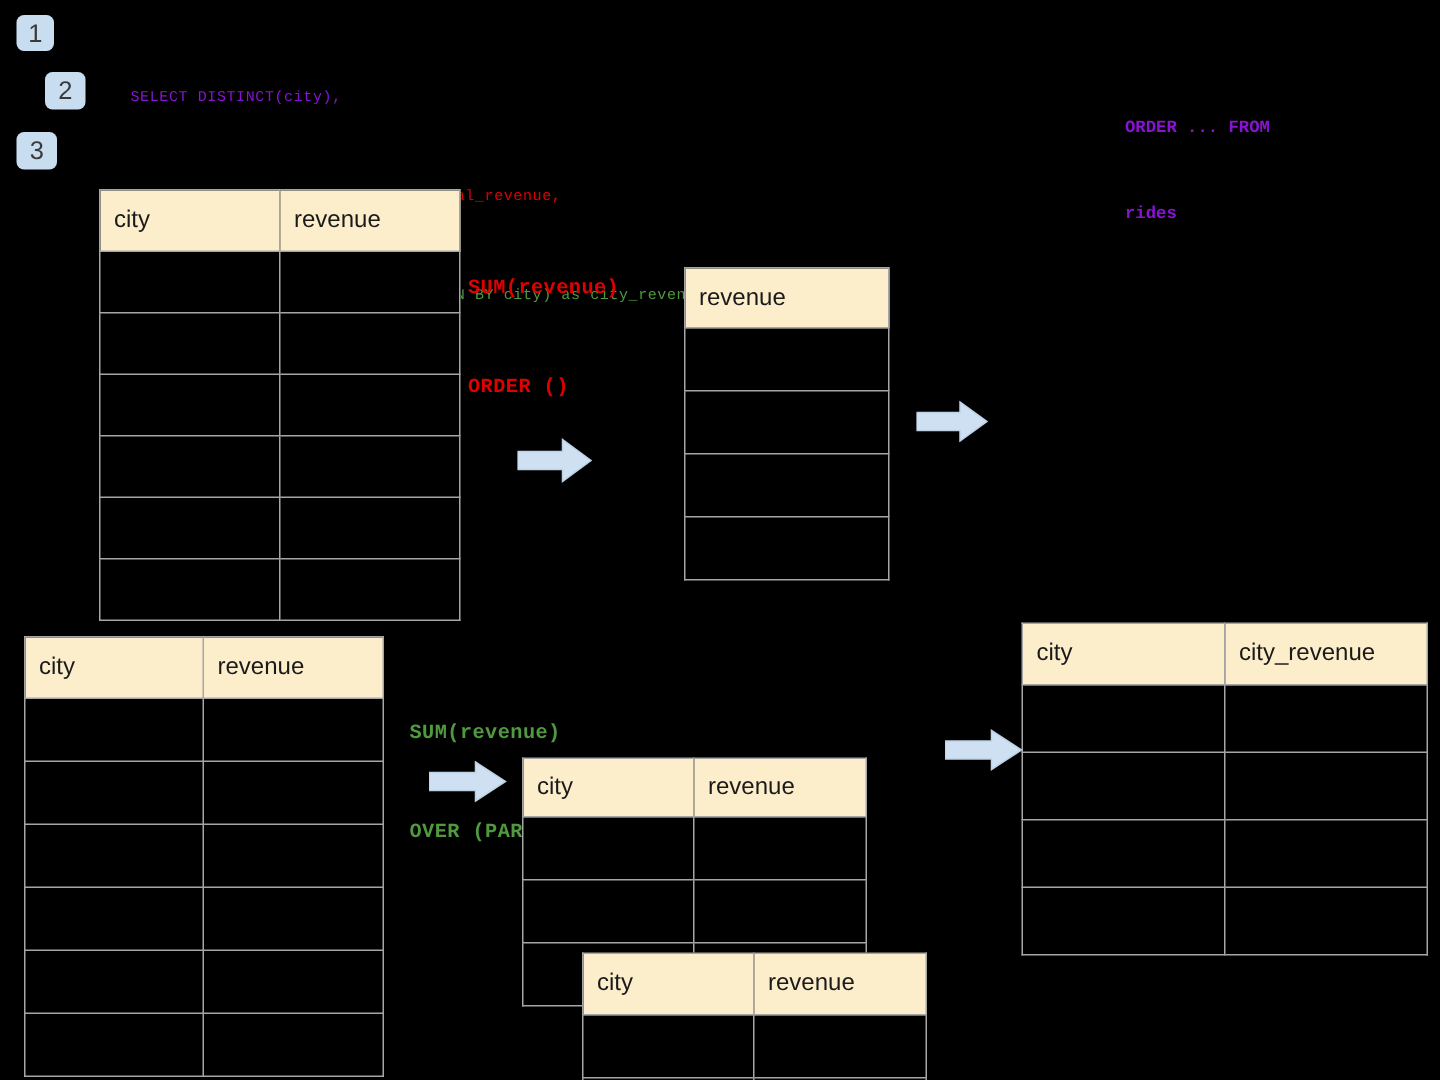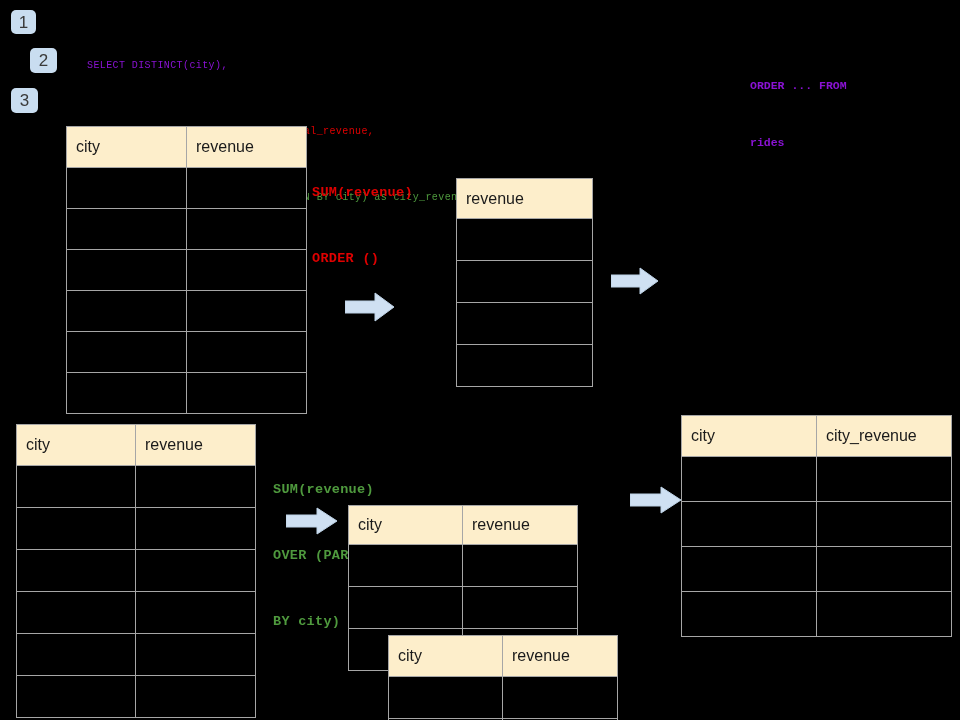--- a/index.html
+++ b/index.html
@@ -121,21 +121,20 @@
   </div>
 
   <div class="note" style="left:312px; top:138px; color:#e00000;">
     <div>SUM(revenue)</div>
     <div>ORDER ()</div>
   </div>
 
   <div class="note" style="left:273px; top:435px; color:#4f9a3e;">
     <div>SUM(revenue)</div>
     <div>OVER (PARTITION</div>
-    <div>BY city)</div>
   </div>
 
   <table class="tbl" style="left:66px; top:126px; width:240px;">
     <colgroup>
         <col style="width:120px">
         <col style="width:120px">
       </colgroup>
     <thead>
       <tr>
         <th style="height:40px;">city</th>

